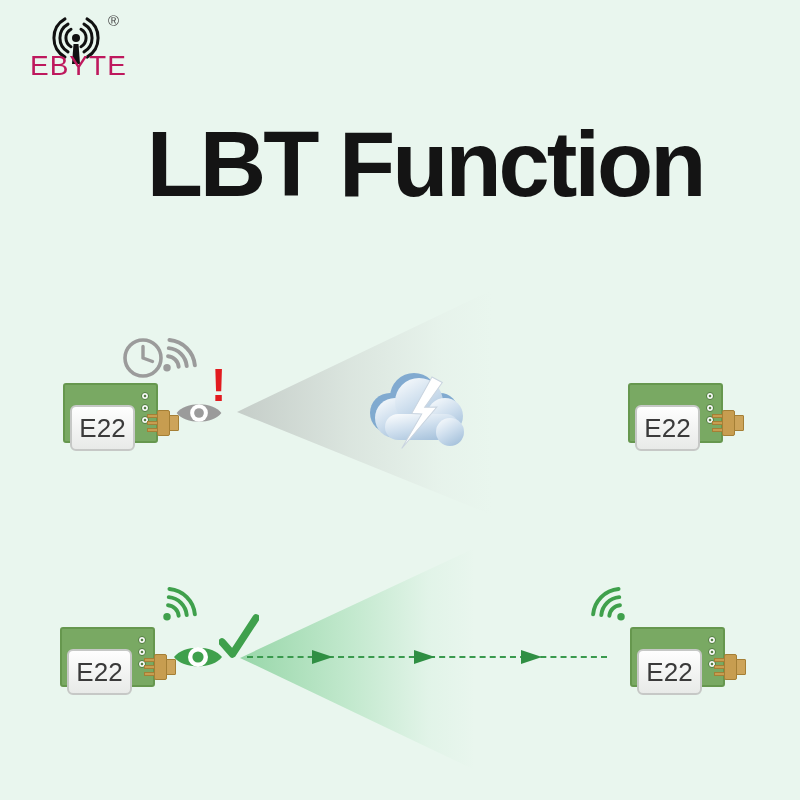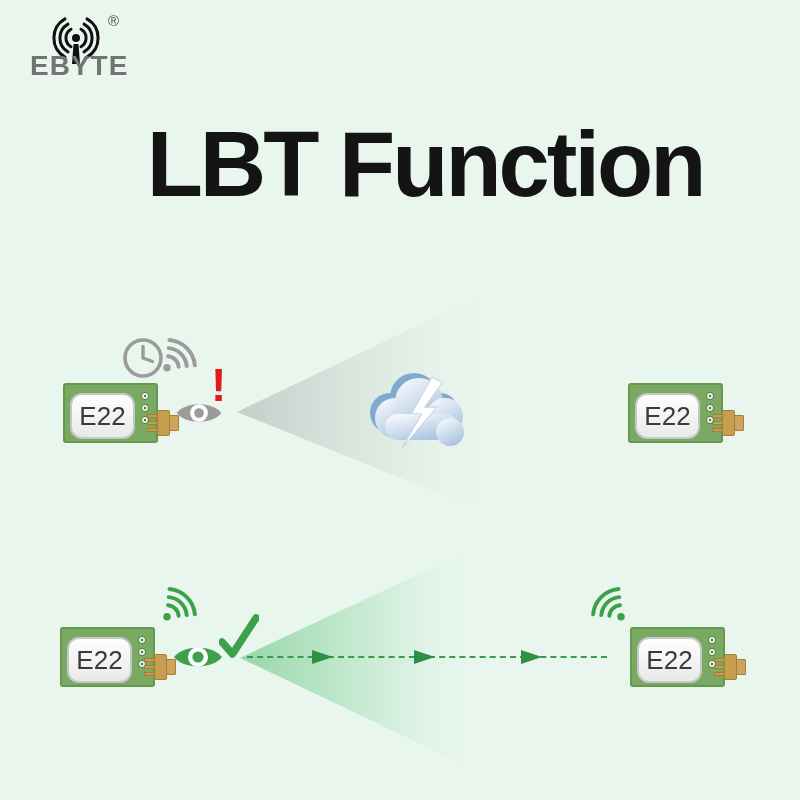--- a/index.html
+++ b/index.html
@@ -6,21 +6,21 @@
   body{
     width:800px;height:800px;position:relative;overflow:hidden;
     background:#e9f6ee;
     font-family:"Liberation Sans", sans-serif;
   }
   .abs{position:absolute;}
 
   
   .logo-wrap{left:14px;top:6px;width:130px;height:74px;}
   .logo-brand{
-    left:16px;top:44px;font-size:28px;font-weight:bold;color:#737373;
+    left:16px;top:44px;font-size:28px;font-weight:normal;color:#be185d;
     letter-spacing:1px;
   }
   .logo-reg{left:94px;top:6px;font-size:15px;color:#4a4a4a;}
 
   
   .page-title{
     left:0;top:112px;width:800px;text-align:center;
     font-size:92px;font-weight:bold;letter-spacing:-3px;color:#141414;padding-left:25px;
   }
 
@@ -51,23 +51,23 @@
   .arrow2{left:414px;top:650px;}
   .arrow3{left:521px;top:650px;}
 
   
   .module{width:118px;height:60px;}
   .pcb{
     position:absolute;left:0;top:0;width:95px;height:60px;box-sizing:border-box;
     background:#79a963;border:2px solid #66974e;border-radius:3px;
   }
   .panel{
-    position:absolute;left:5px;top:8px;width:65px;height:46px;box-sizing:border-box;
+    position:absolute;left:5px;top:20px;width:65px;height:46px;box-sizing:border-box;
     background:linear-gradient(#fefefe,#e8eae8);
-    border:2px solid #c6c8c6;border-radius:12px;
+    border:2px solid #c6c8c6;border-radius:6px;
     display:flex;align-items:center;justify-content:center;
     font-size:26px;color:#3a3a3a;
   }
   .holes{position:absolute;right:7px;top:7px;display:flex;flex-direction:column;gap:4px;}
   .holes i{
     width:8px;height:8px;border-radius:50%;box-sizing:border-box;
     background:radial-gradient(circle,#557f44 0 1.5px,#ffffff 1.6px);
     border:1.5px solid #557f44;
   }
   .sma{position:absolute;left:84px;top:29px;width:34px;height:26px;}

